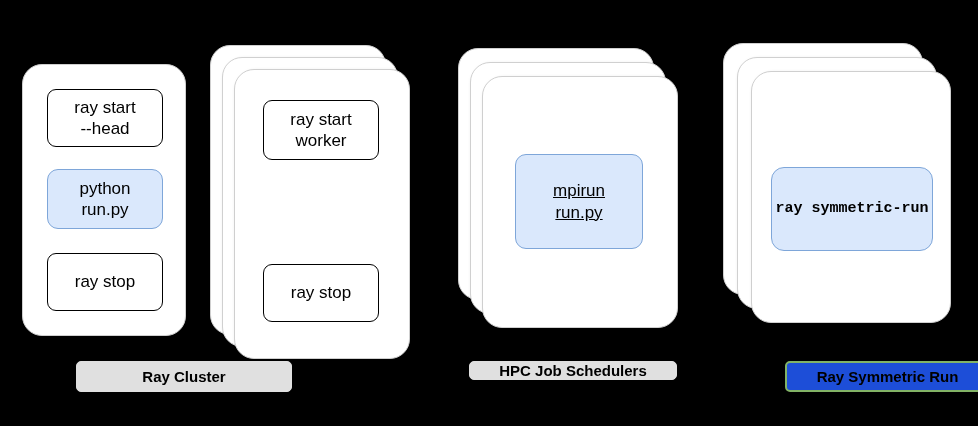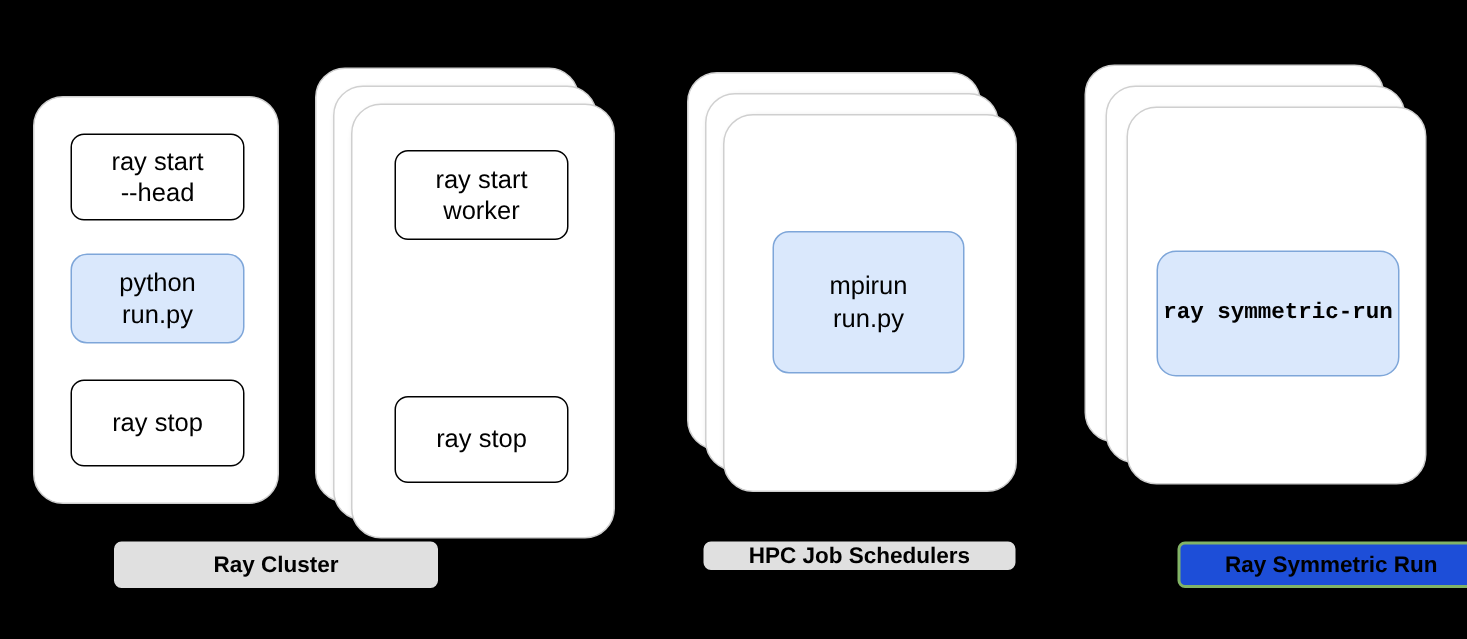--- a/index.html
+++ b/index.html
@@ -124,21 +124,21 @@
     </div>
   </div>
 
   <div class="group-label gray" style="left:76px; top:361px; width:216px; height:31px;">
     <span>Ray Cluster</span>
   </div>
 
   <div class="node" style="left:458px; top:48px; width:196px; height:252px;"></div>
   <div class="node" style="left:470px; top:62px; width:196px; height:252px;"></div>
   <div class="node front" style="left:482px; top:76px; width:196px; height:252px;">
-    <div class="cmd blue" style="left:32px; top:77px; width:128px; height:95px;">
+    <div class="cmd blue" style="left:32px; top:77px; width:128px; height:95px;text-decoration:underline;">
       <span>mpirun</span>
       <span>run.py</span>
     </div>
   </div>
 
   <div class="group-label gray" style="left:469px; top:361px; width:208px; height:19px;">
     <span>HPC Job Schedulers</span>
   </div>
 
   <div class="node" style="left:723px; top:43px; width:200px; height:252px;"></div>

